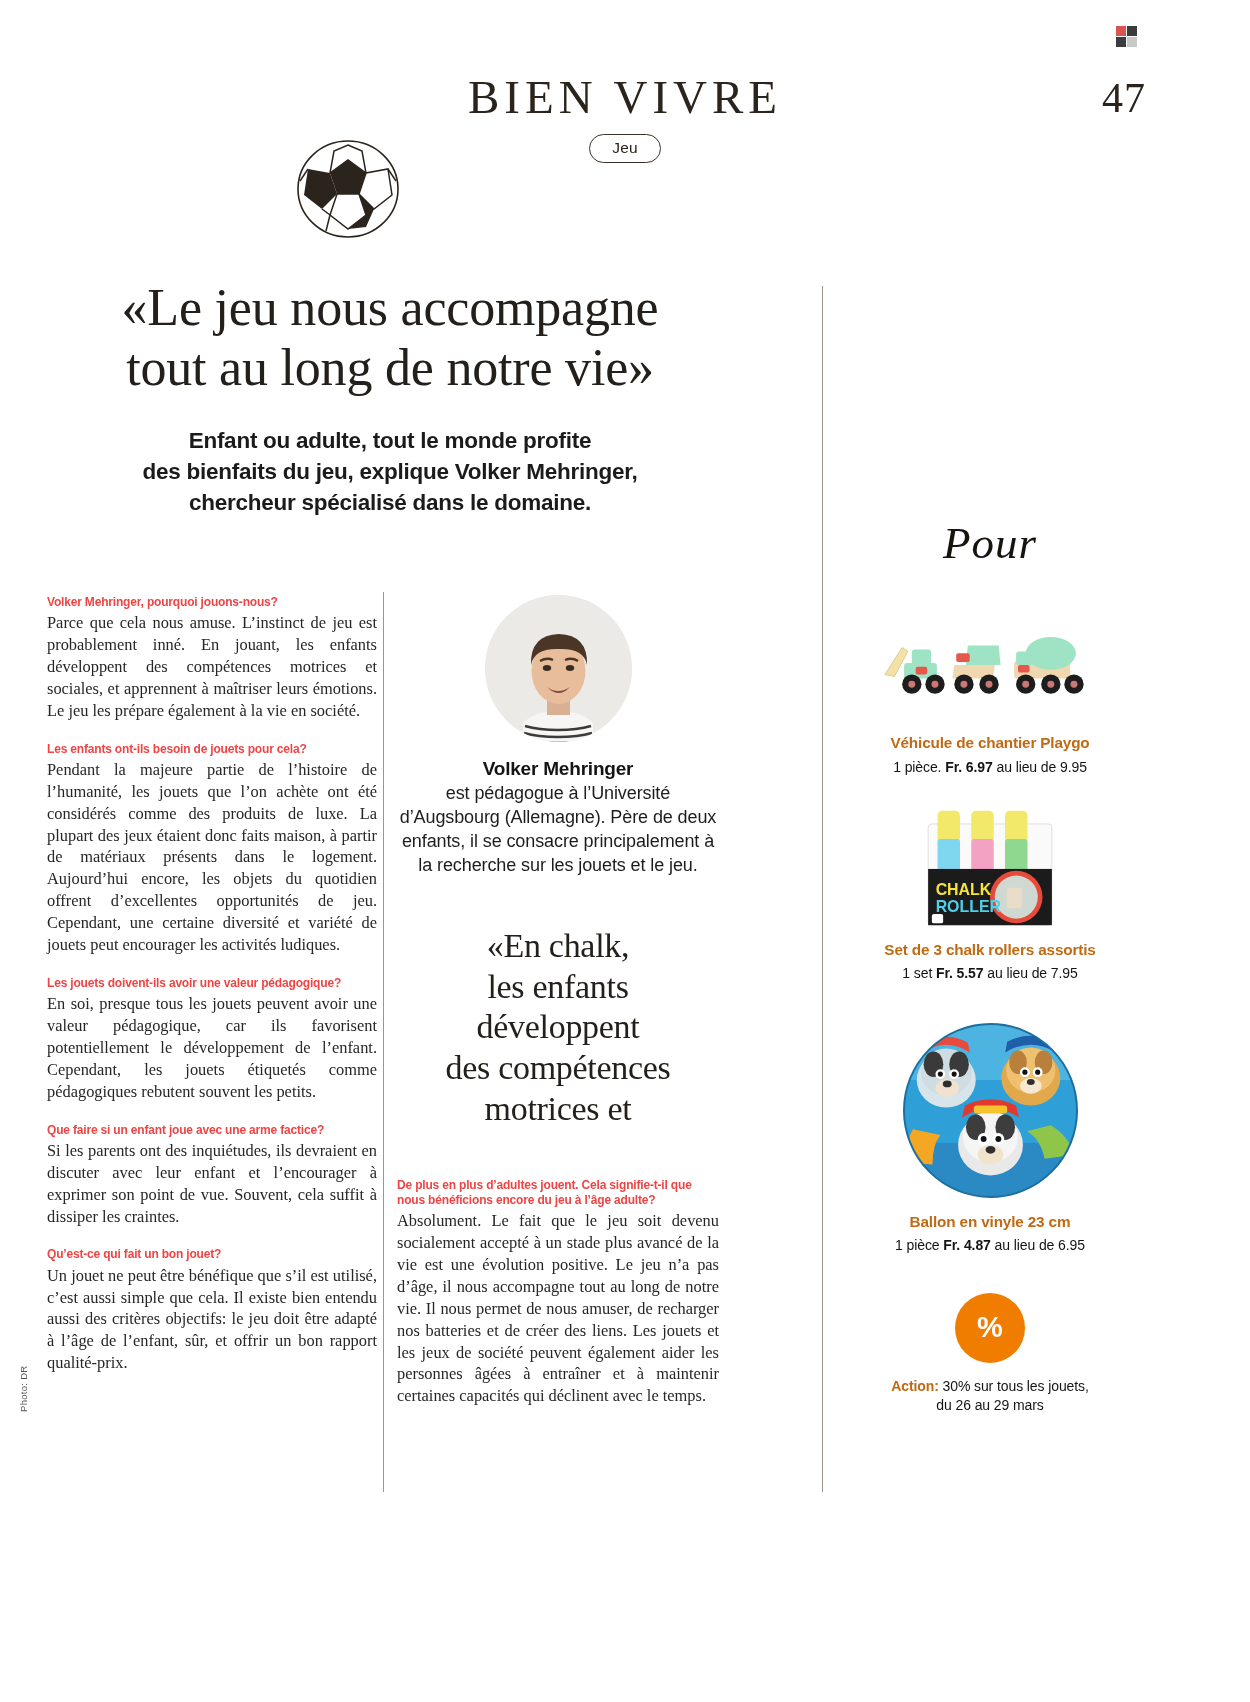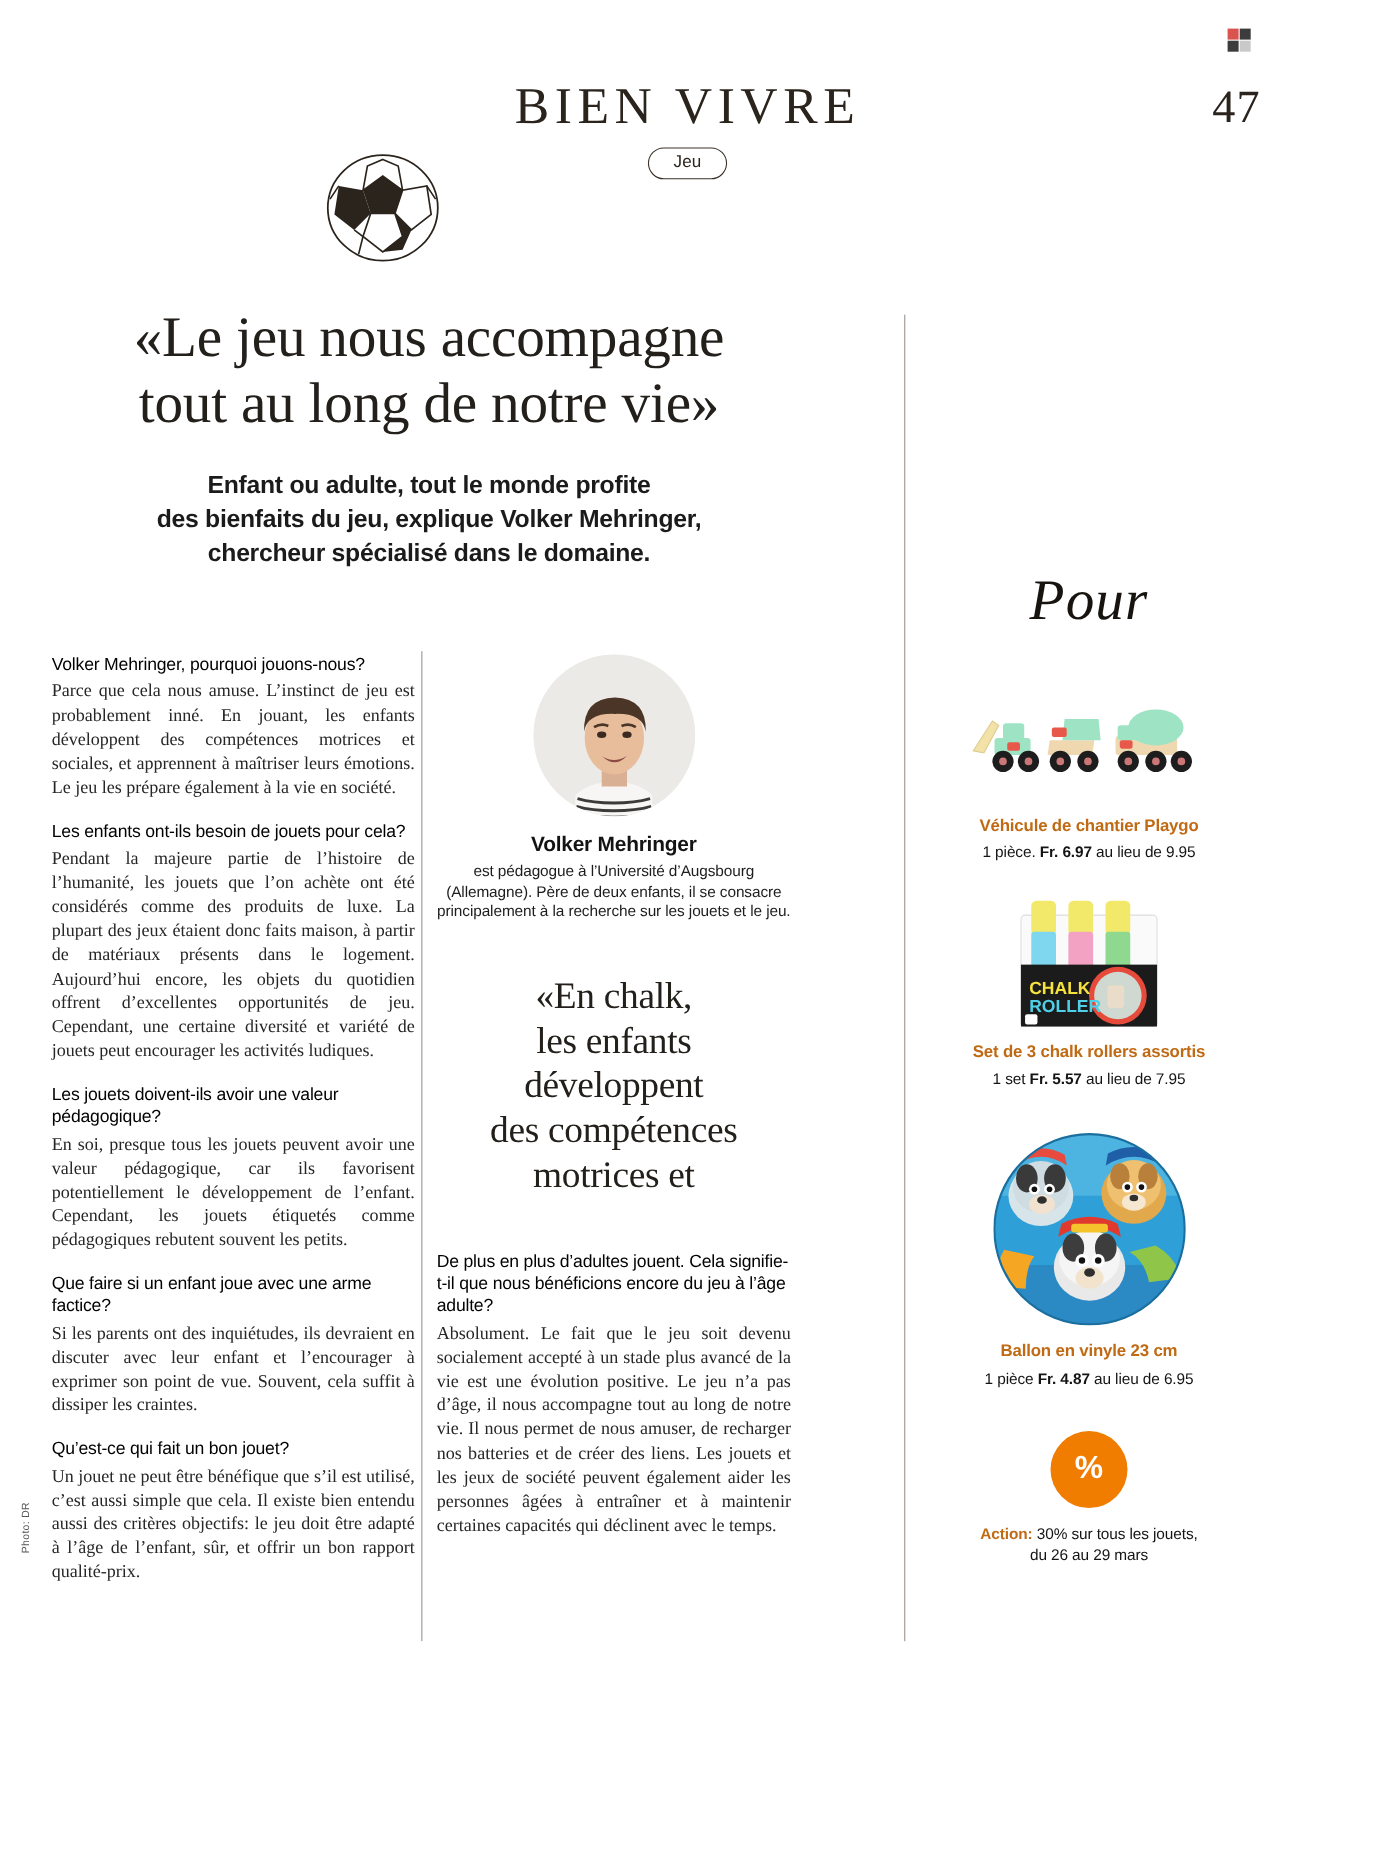--- a/index.html
+++ b/index.html
@@ -57,22 +57,22 @@
   }
 
   
   .vrule { position:absolute; width:1px; background:#9c968e; }
   .vrule.r1 { left:383px; top:592px; height:900px; }
   .vrule.r2 { left:822px; top:286px; height:1206px; }
 
   
   .col { position:absolute; }
   .q {
-    font-size:16px; font-weight:400; line-height:1.27;
-    color:#000000; letter-spacing:-0.18px;
+    font-size:12px; font-weight:700; line-height:1.27;
+    color:#ef4444; letter-spacing:-0.18px;
     margin-top:20px; margin-bottom:2px;
   }
   .q:first-child { margin-top:0; }
   .a {
     font-family:"Liberation Serif", serif;
     font-size:16.4px; line-height:1.335; color:#262626;
     text-align:justify; hyphens:auto;
   }
 
   
@@ -91,36 +91,36 @@
   .portrait {
     width:147px; height:147px; border-radius:50%;
     margin:0 auto; overflow:hidden; background:#e9e8e6;
     position:relative;
   }
   .cap-name {
     text-align:center; font-size:19px; font-weight:700;
     margin-top:16px; color:#141414; letter-spacing:-0.2px;
   }
   .cap-bio {
-    text-align:center; font-size:14px; line-height:1.33;
+    text-align:center; font-size:18px; line-height:1.33;
     color:#1d1d1d; margin-top:2px; letter-spacing:-0.1px;
   }
   .pullquote {
     font-family:"Liberation Serif", serif;
     text-align:center; font-size:34px; line-height:1.2;
     color:#23201c; margin-top:48px; letter-spacing:-0.3px;
   }
   .col2-lower { margin-top:48px; }
 
   
   .col-3 { left:840px; top:300px; width:300px; }
   .script-title {
     font-family:"Liberation Serif", serif;
     font-style:italic; font-weight:400;
-    font-size:52px; line-height:1.12; color:#17140f;
+    font-size:45px; line-height:1.12; color:#17140f;
     text-align:center; margin-top:218px; letter-spacing:1px;
   }
   .product { margin-top:36px; text-align:center; }
   .product .shot { height:115px; display:flex; align-items:center; justify-content:center; }
   .product .pname {
     font-size:15.3px; font-weight:700; color:#c06a14;
     line-height:1.25; margin-top:14px; letter-spacing:-0.15px;
   }
   .product .pprice {
     font-size:14px; color:#141414; margin-top:6px; letter-spacing:-0.1px;

